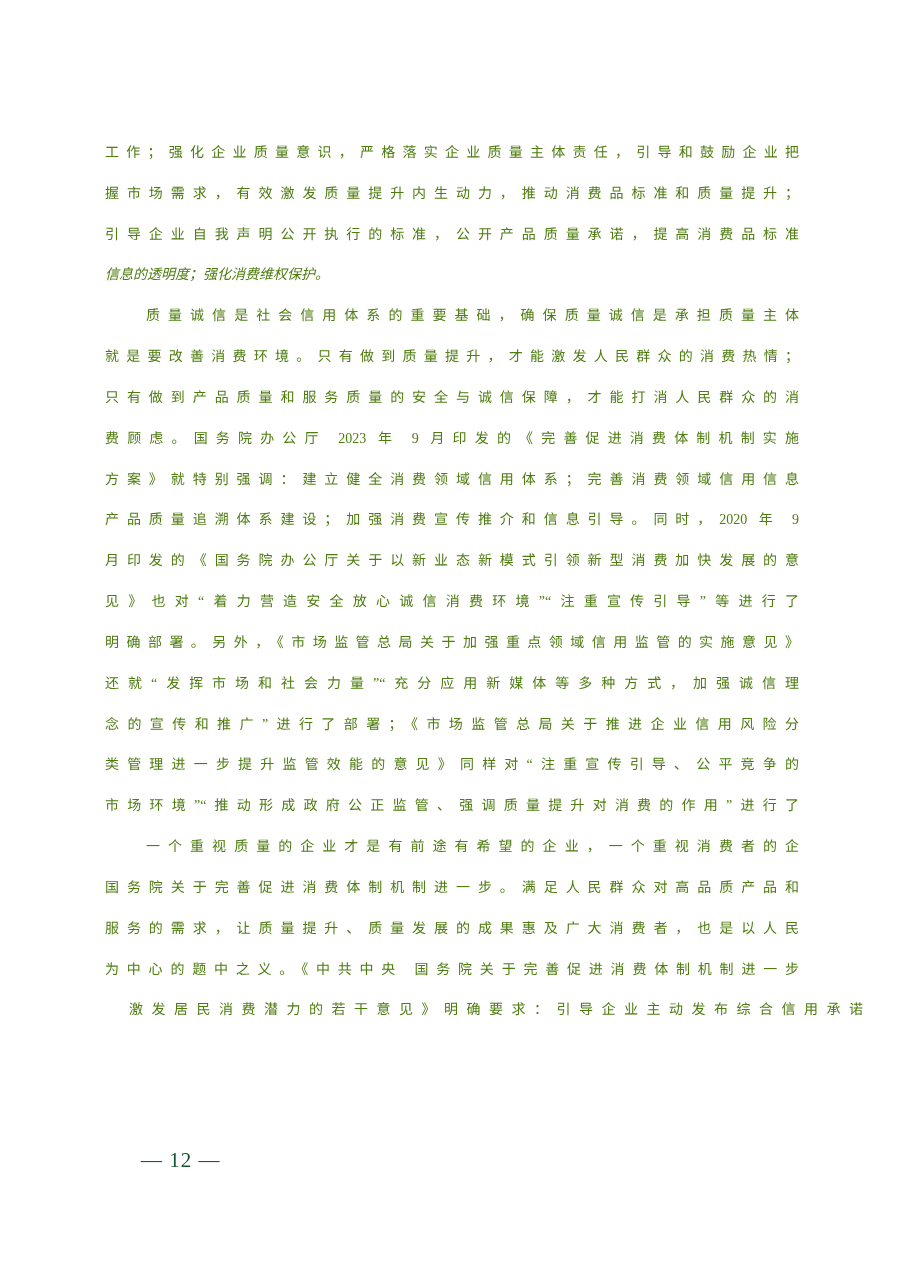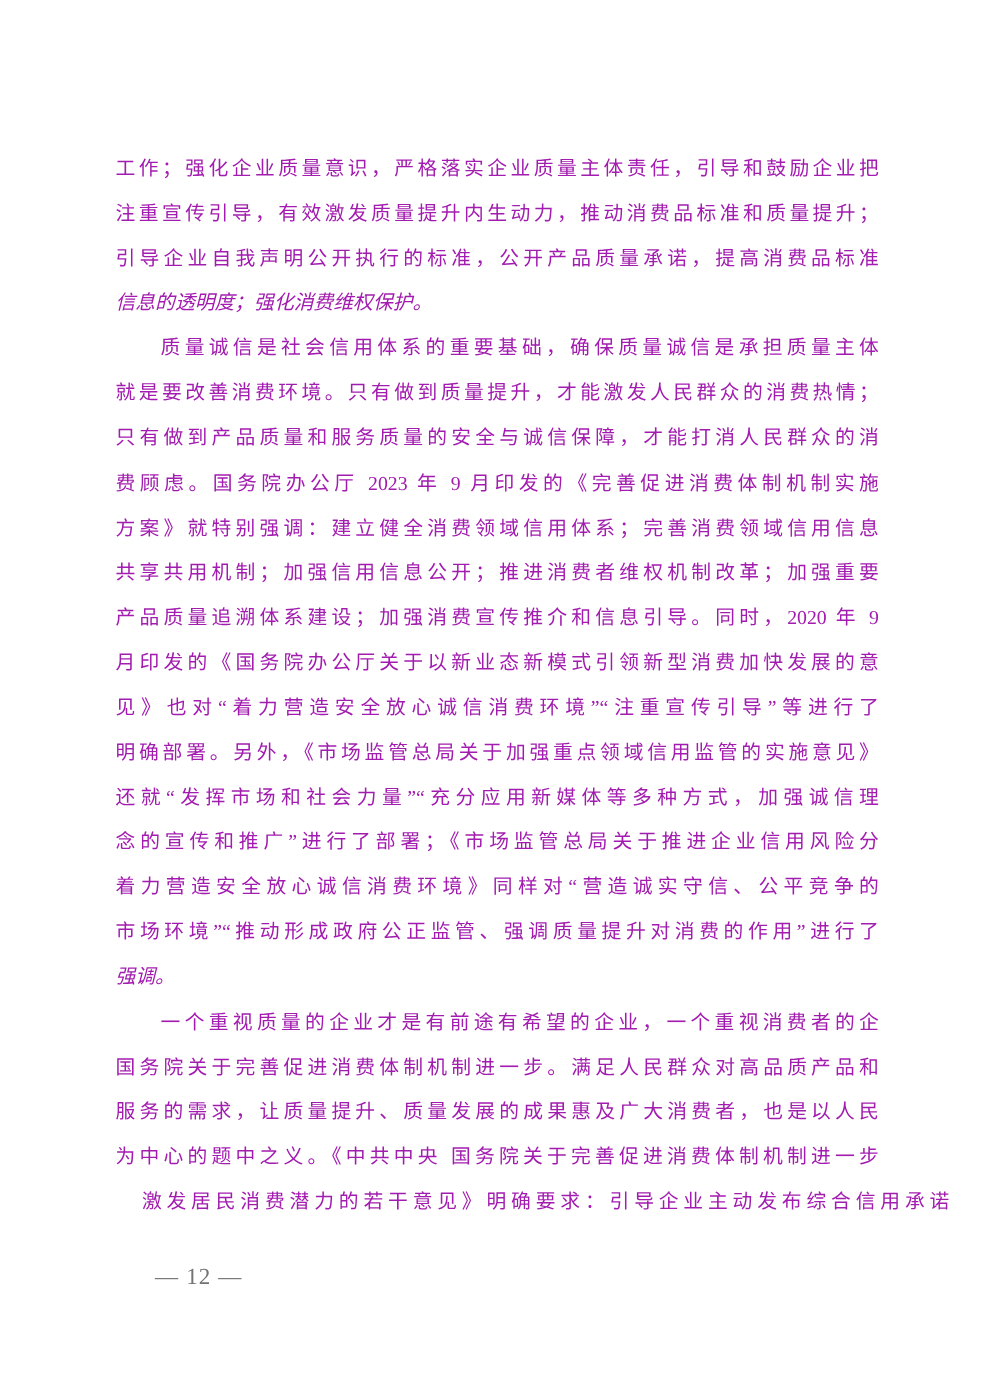--- a/index.html
+++ b/index.html
@@ -24,29 +24,29 @@
     position: absolute;
     left: 105px;
     top: 133px;
     width: 694px;
   }
   .para {
     margin: 0;
     padding: 0;
   }
   .line {
-    font-size: 18px;
+    font-size: 14px;
     line-height: 40.83px;
     height: 40.83px;
     overflow: hidden;
     white-space: normal;
     text-align: justify;
     text-align-last: justify;
     -moz-text-align-last: justify;
-    color: #a21caf;
+    color: #4d7c0f;
   }
   
   .line.ind {
     text-indent: 41px;
   }
   
   .line.pl {
     text-align-last: left;
     font-style: italic;
     -moz-text-align-last: left;
@@ -55,54 +55,52 @@
   .line.wide {
     width: 734px;
     margin-left: 24px;
   }
   .footer {
     position: absolute;
     left: 141px;
     top: 1148px;
     font-size: 21px;
     line-height: 24px;
-    color: #737373;
+    color: #14532d;
     letter-spacing: 1px;
   }
 </style>
 </head>
 <body>
 
 <div class="page">
 
   <div class="text-block">
 
     <div class="para">
       <div class="line">工作；强化企业质量意识，严格落实企业质量主体责任，引导和鼓励企业把</div>
-      <div class="line">注重宣传引导，有效激发质量提升内生动力，推动消费品标准和质量提升；</div>
+      <div class="line">握市场需求，有效激发质量提升内生动力，推动消费品标准和质量提升；</div>
       <div class="line">引导企业自我声明公开执行的标准，公开产品质量承诺，提高消费品标准</div>
       <div class="line pl">信息的透明度；强化消费维权保护。</div>
     </div>
 
     <div class="para">
       <div class="line ind">质量诚信是社会信用体系的重要基础，确保质量诚信是承担质量主体</div>
       <div class="line">就是要改善消费环境。只有做到质量提升，才能激发人民群众的消费热情；</div>
       <div class="line">只有做到产品质量和服务质量的安全与诚信保障，才能打消人民群众的消</div>
       <div class="line">费顾虑。国务院办公厅 2023 年 9 月印发的《完善促进消费体制机制实施</div>
       <div class="line">方案》就特别强调：建立健全消费领域信用体系；完善消费领域信用信息</div>
-      <div class="line">共享共用机制；加强信用信息公开；推进消费者维权机制改革；加强重要</div>
       <div class="line">产品质量追溯体系建设；加强消费宣传推介和信息引导。同时，2020 年 9</div>
       <div class="line">月印发的《国务院办公厅关于以新业态新模式引领新型消费加快发展的意</div>
       <div class="line">见》也对“着力营造安全放心诚信消费环境”“注重宣传引导”等进行了</div>
       <div class="line">明确部署。另外，《市场监管总局关于加强重点领域信用监管的实施意见》</div>
       <div class="line">还就“发挥市场和社会力量”“充分应用新媒体等多种方式，加强诚信理</div>
       <div class="line">念的宣传和推广”进行了部署；《市场监管总局关于推进企业信用风险分</div>
-      <div class="line">着力营造安全放心诚信消费环境》同样对“营造诚实守信、公平竞争的</div>
+      <div class="line">类管理进一步提升监管效能的意见》同样对“注重宣传引导、公平竞争的</div>
       <div class="line">市场环境”“推动形成政府公正监管、强调质量提升对消费的作用”进行了</div>
-      <div class="line pl">强调。</div>
     </div>
 
     <div class="para">
       <div class="line ind">一个重视质量的企业才是有前途有希望的企业，一个重视消费者的企</div>
       <div class="line">国务院关于完善促进消费体制机制进一步。满足人民群众对高品质产品和</div>
       <div class="line">服务的需求，让质量提升、质量发展的成果惠及广大消费者，也是以人民</div>
       <div class="line">为中心的题中之义。《中共中央 国务院关于完善促进消费体制机制进一步</div>
       <div class="line wide">激发居民消费潜力的若干意见》明确要求：引导企业主动发布综合信用承诺</div>
     </div>
 

